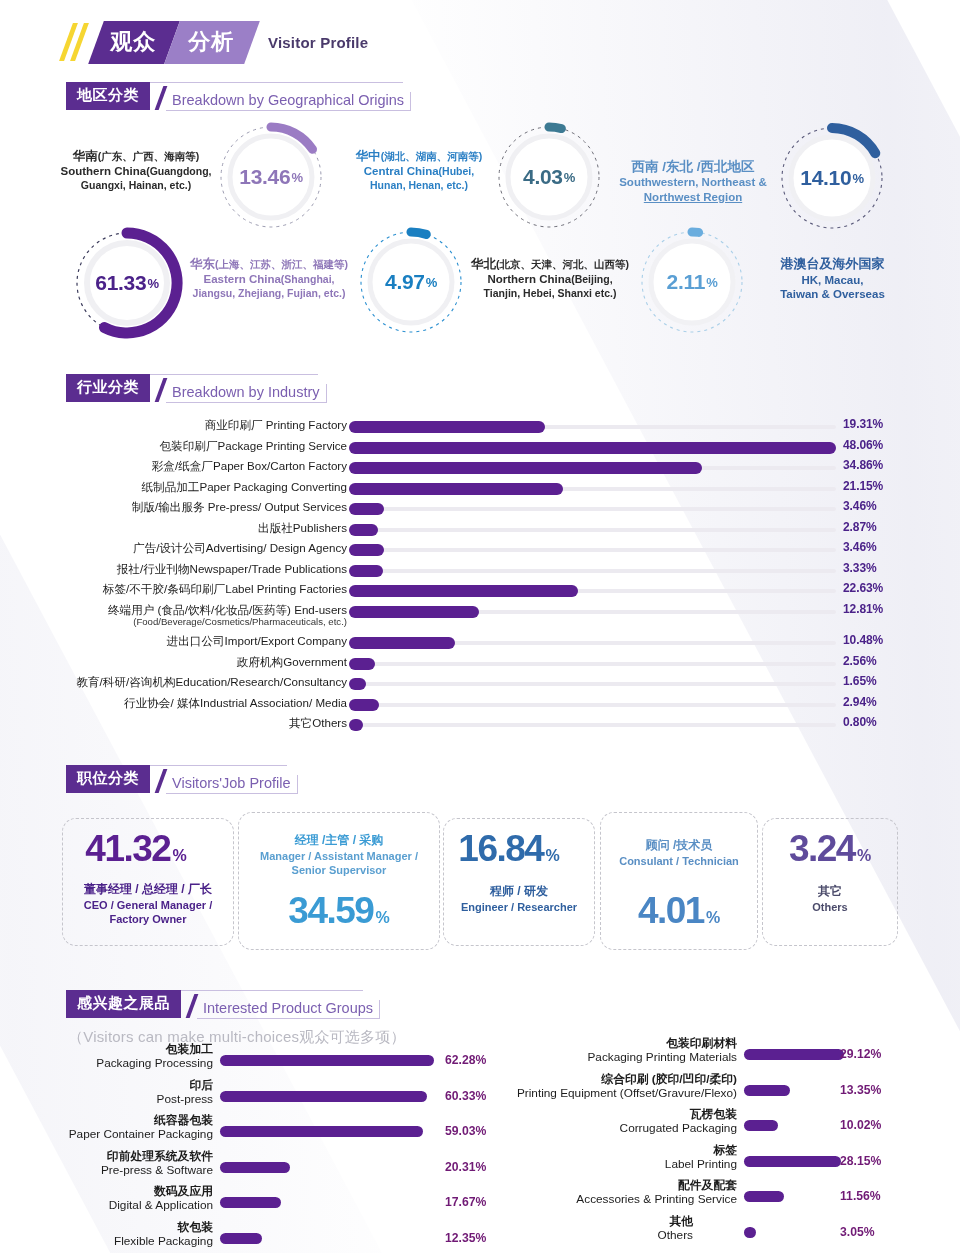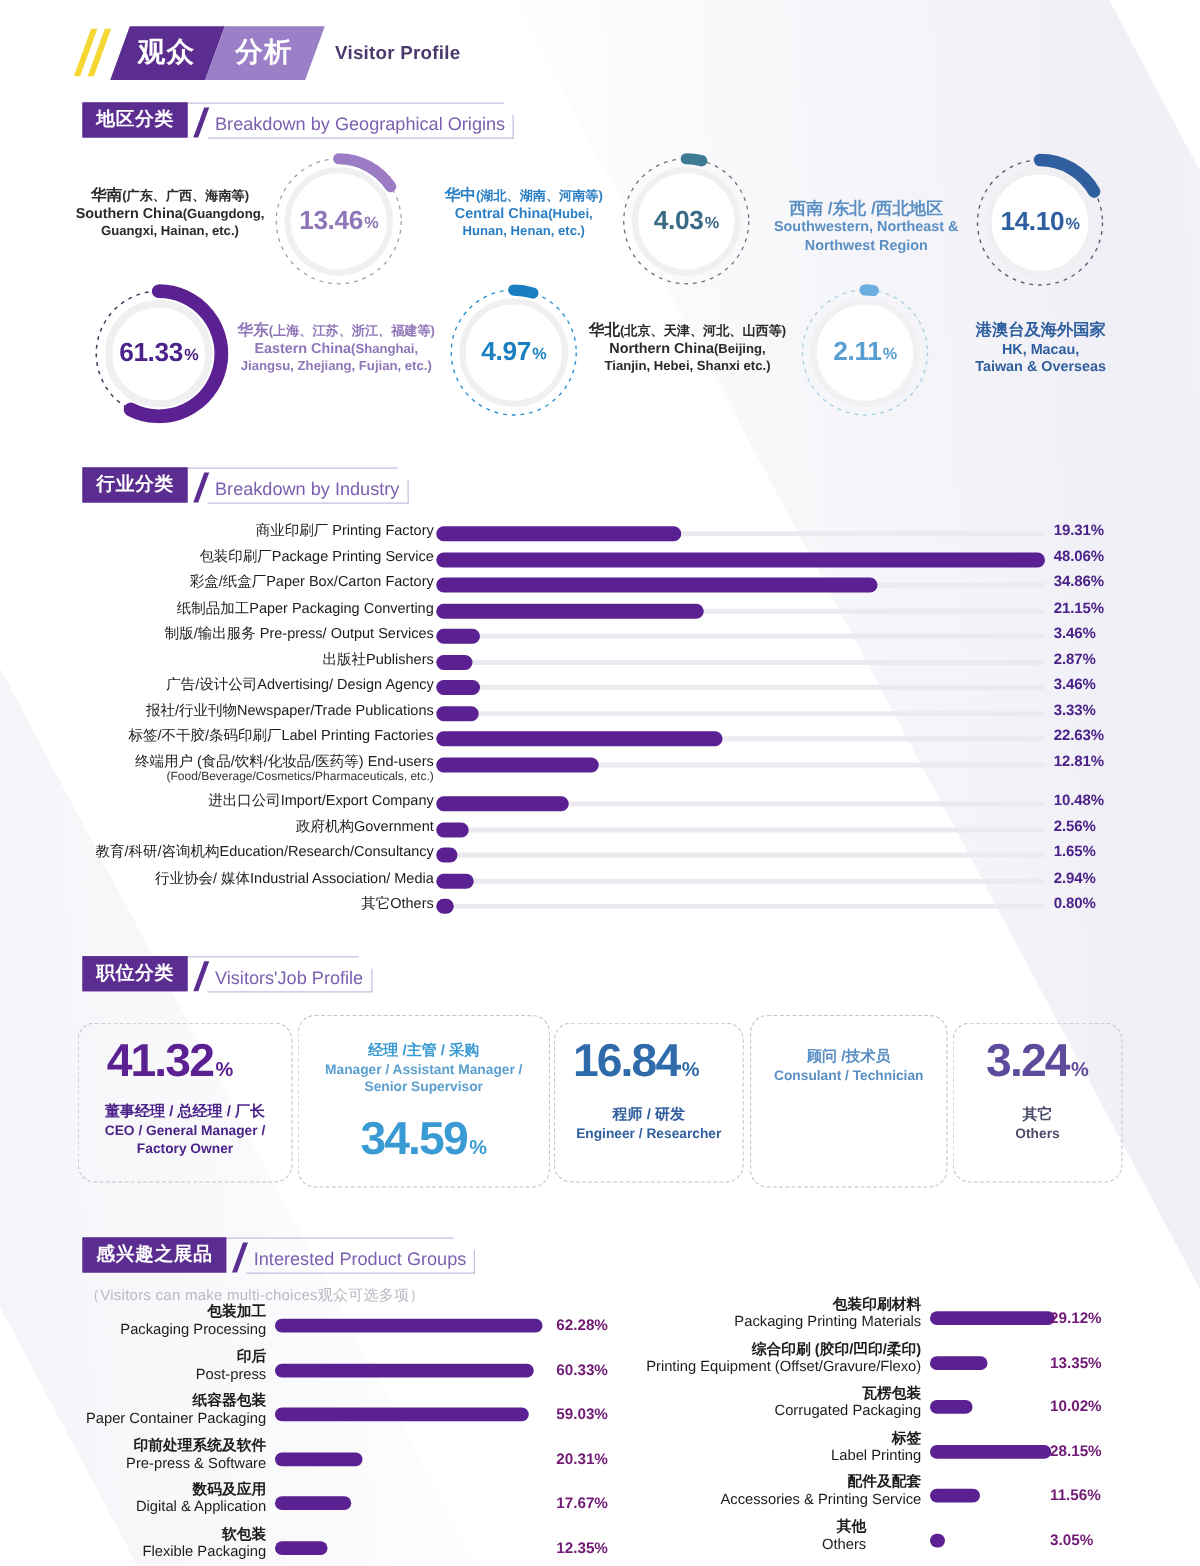--- a/index.html
+++ b/index.html
@@ -112,21 +112,21 @@
   .job-cap .c1 { font-size: 12px; font-weight: bold; }
   .job-cap .c2 { font-size: 11px; font-weight: bold; }
 
   
   .pg-row { position: absolute; height: 34px; }
   .pg-label { position: absolute; text-align: right; line-height: 1.22; white-space: nowrap; }
   .pg-label .cn { display: block; font-size: 11.8px; font-weight: bold; color: #1c1c1c; }
   .pg-label .en { display: block; font-size: 11.8px; color: #1c1c1c; }
   .pg-bar { position: absolute; height: 11px; background: #5b2091; border-radius: 6px; }
   .pg-pct { position: absolute; font-size: 12.2px; font-weight: bold; color: #701a75; text-align: center; }
-  .note { position: absolute; font-size: 12px; color: #b9b9c2; letter-spacing: .2px; }
+  .note { position: absolute; font-size: 15px; color: #b9b9c2; letter-spacing: .2px; }
 </style>
 </head>
 <body>
 
 <div id="page">
   <div class="bg-diag bg-d1"></div>
   <div class="bg-diag bg-d2"></div>
 
   <div class="main-title">
     <div class="slashes">
@@ -220,21 +220,21 @@
       <path d="M 55 5 A 50 50 0 0 1 61.6 5.4" fill="none" stroke="#6aadde" stroke-width="9" stroke-linecap="round"></path>
     </svg>
     <div class="val" style="color:#5a9fd4;">
       <span class="num">2.11</span>
         <span class="pct">%</span>
     </div>
   </div>
   <div class="geo-label" style="left:600px; top:158px; width:186px; text-align:center;">
     <div class="l-cn" style="color:#5a8fc4; font-size:13.5px;">西南 /东北 /西北地区</div>
     <div class="l-en" style="color:#5a8fc4;">Southwestern, Northeast &amp;</div>
-    <div class="l-en" style="color:#5a8fc4;">Northwest Region</div>
+    <div class="l-en" style="color:#5a8fc4;text-decoration:underline;">Northwest Region</div>
   </div>
 
   <div class="donut" style="left:776px; top:122px; width:112px; height:112px;">
     <svg width="112" height="112" viewBox="0 0 112 112">
       <circle cx="56" cy="56" r="50" fill="none" stroke="#5a5a7a" stroke-width="1.1" stroke-dasharray="3 4"></circle>
       <circle cx="56" cy="56" r="41" fill="#fff" stroke="#f0f0f3" stroke-width="5"></circle>
       <path d="M 56 6 A 50 50 0 0 1 99.3 31.2" fill="none" stroke="#2f5f9e" stroke-width="10" stroke-linecap="round"></path>
     </svg>
     <div class="val" style="color:#2f5f9e;">
       <span class="num">14.10</span>
@@ -398,20 +398,23 @@
   </div>
   <div class="job-cap" style="left:443px; top:884px; width:152px; color:#2f5f9e;">
     <div class="c1">程师 / 研发</div>
     <div class="c2">Engineer / Researcher</div>
   </div>
 
   <div class="job-cap" style="left:600px; top:838px; width:158px; color:#5a8fc4;">
     <div class="c1">顾问 /技术员</div>
     <div class="c2">Consulant / Technician</div>
   </div>
+  <div class="job-big" style="left:600px; top:890px; width:158px; color:#4a86c4;">
+    <span class="n">4.01</span><span class="p">%</span>
+  </div>
 
   <div class="job-big" style="left:762px; top:828px; width:136px; color:#5f4b9b;">
     <span class="n">3.24</span><span class="p">%</span>
   </div>
   <div class="job-cap" style="left:762px; top:884px; width:136px; color:#4a4a6a;">
     <div class="c1">其它</div>
     <div class="c2">Others</div>
   </div>
 
   <div class="sec-topline" style="left:66px; top:990px; width:297px;"></div>

